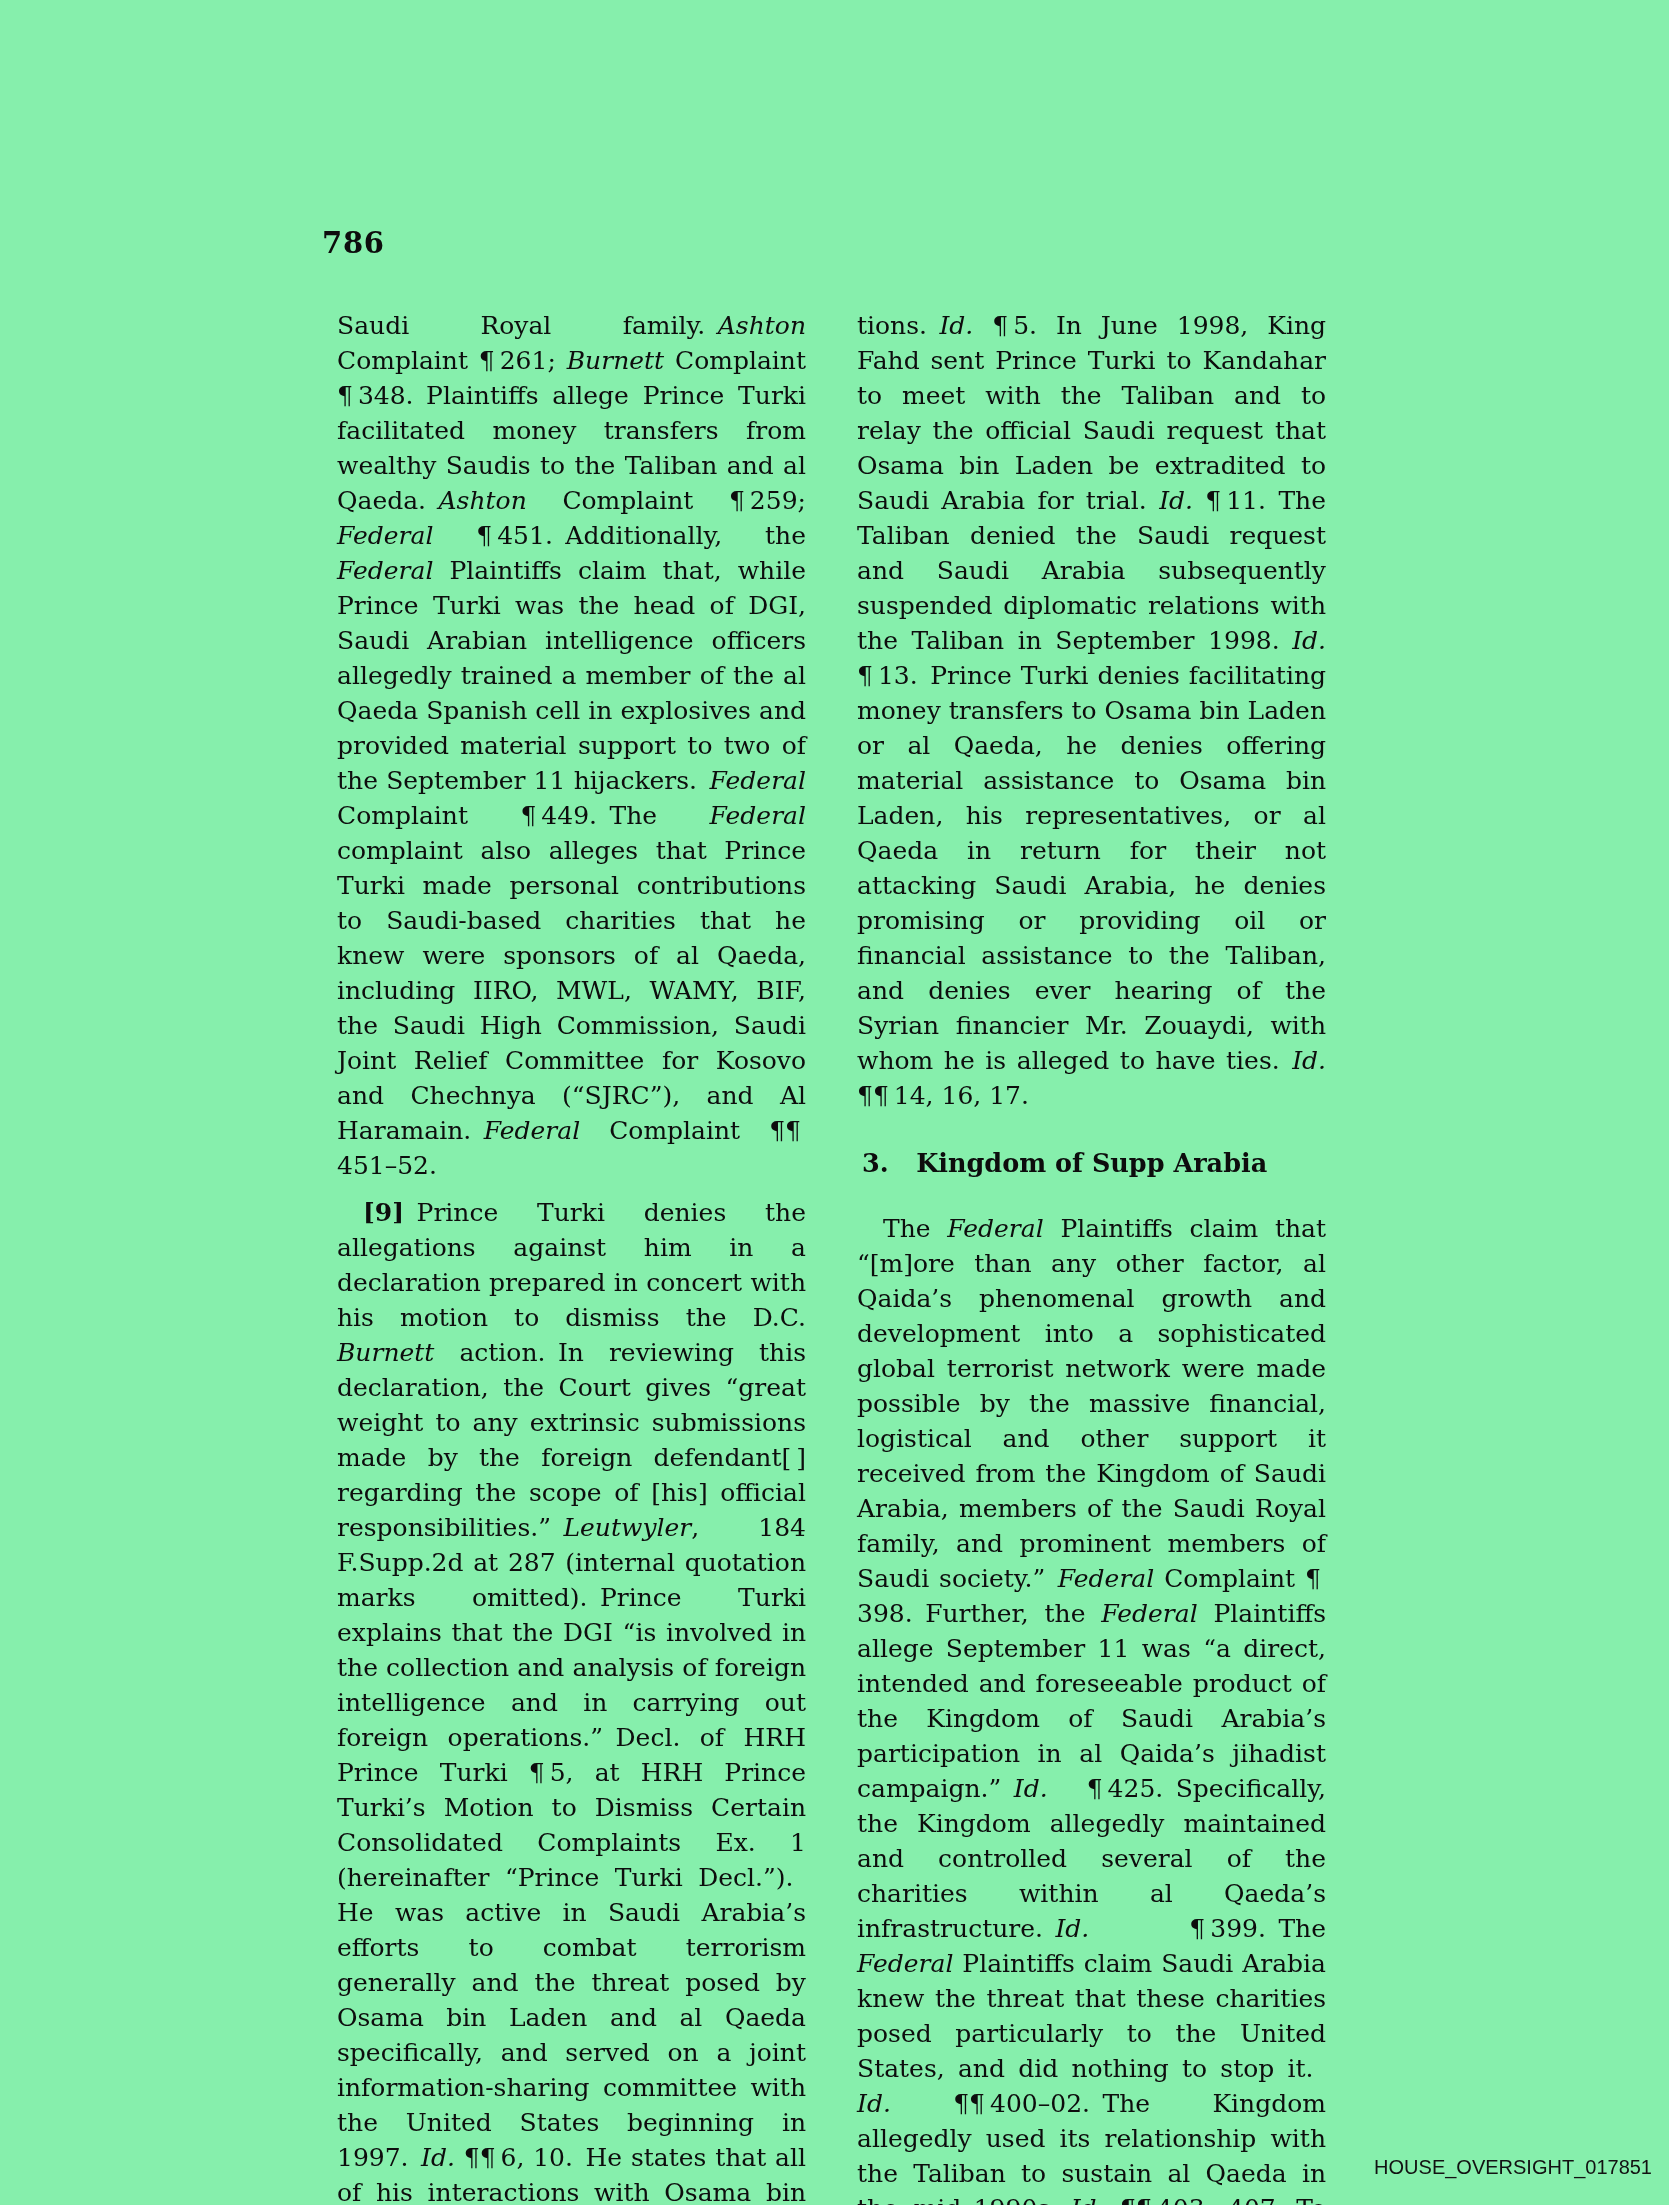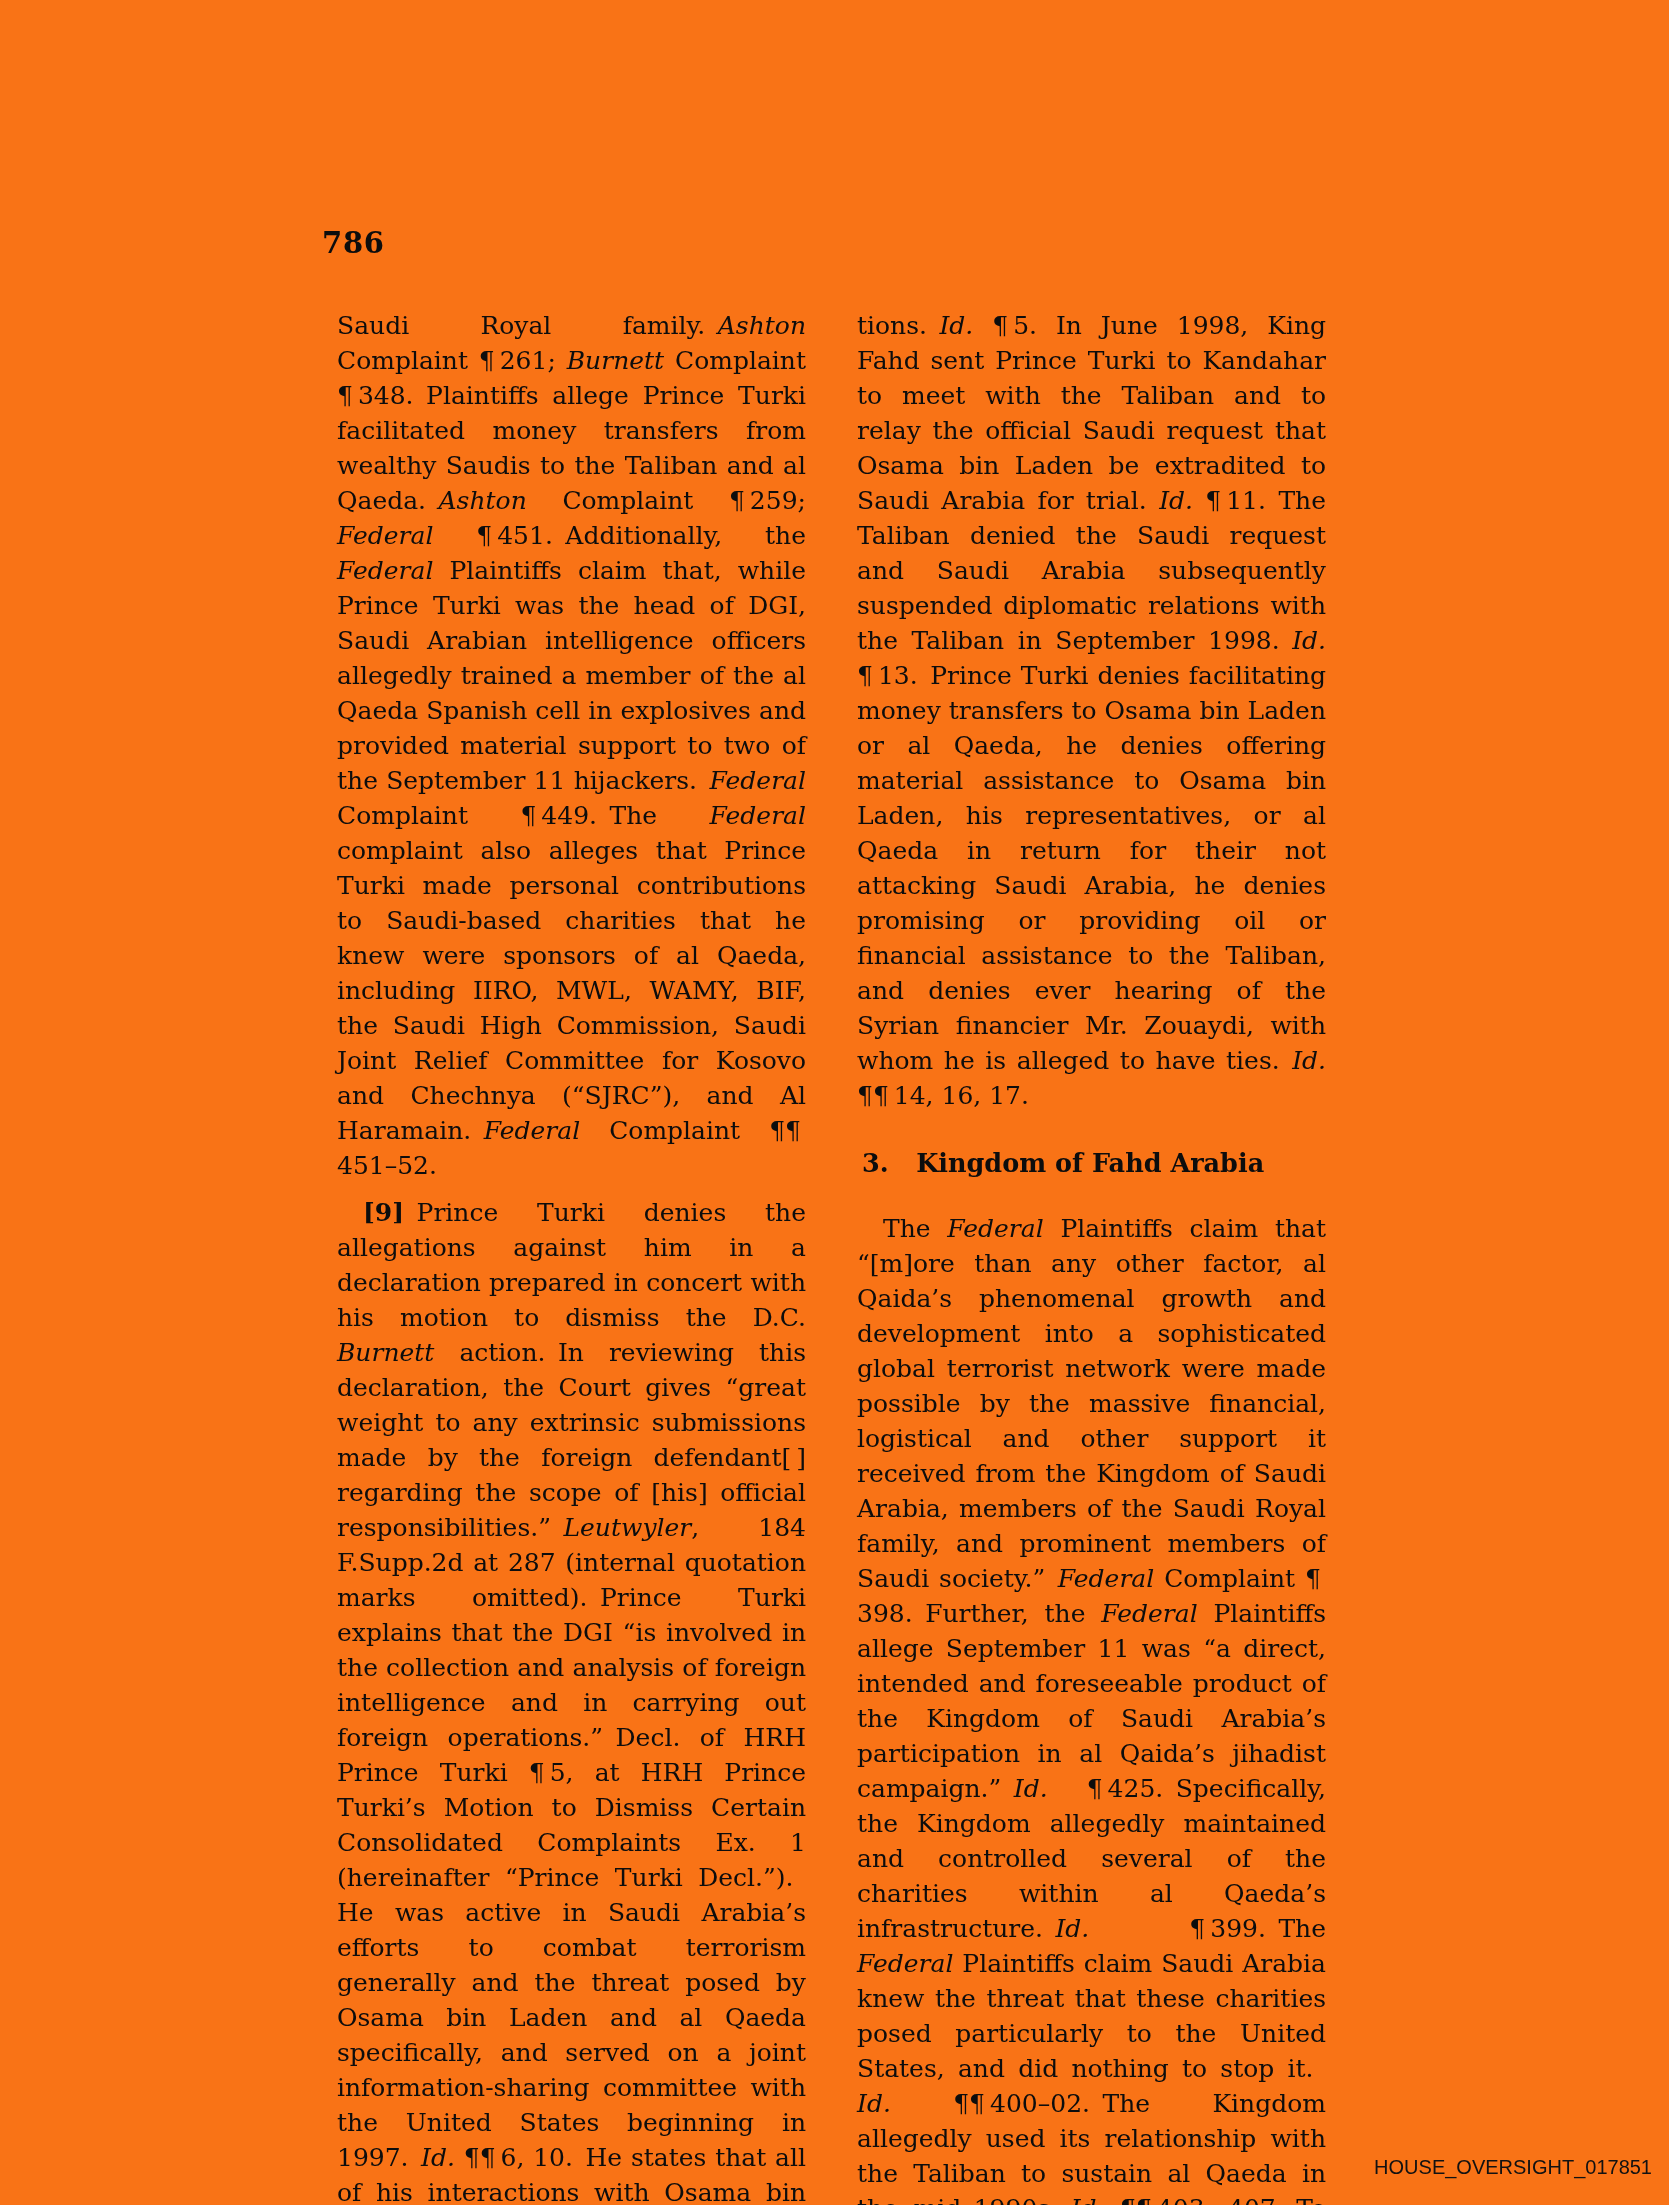--- a/index.html
+++ b/index.html
@@ -7,21 +7,21 @@
     padding: 0;
     width: 1669px;
     height: 2205px;
     overflow: hidden;
     background: #ffffff;
   }
   .page {
     position: relative;
     width: 1669px;
     height: 2205px;
-    background: #f97316;
+    background: #86efac;
     font-family: "DejaVu Serif", "Liberation Serif", serif;
     color: #0d0d0d;
   }
   .page-number {
     position: absolute;
     left: 322px;
     top: 226px;
     font-size: 29px;
     font-weight: bold;
     letter-spacing: 0.7px;
@@ -83,20 +83,20 @@
   <div class="page-number">786</div>
 
 
   <div class="column column-left">
       <p class="para"><span>Saudi Royal family. </span><span class="i">Ashton</span><span> Complaint ¶ 261; </span><span class="i">Burnett</span><span> Complaint ¶ 348. Plaintiffs allege Prince Turki facilitated money transfers from wealthy Saudis to the Taliban and al Qaeda. </span><span class="i">Ashton</span><span> Complaint ¶ 259; </span><span class="i">Federal</span><span> ¶ 451. Additionally, the </span><span class="i">Federal</span><span> Plaintiffs claim that, while Prince Turki was the head of DGI, Saudi Arabian intelligence officers allegedly trained a member of the al Qaeda Spanish cell in explosives and provided material support to two of the September 11 hijackers. </span><span class="i">Federal</span><span> Complaint ¶ 449. The </span><span class="i">Federal</span><span> complaint also alleges that Prince Turki made personal contributions to Saudi-based charities that he knew were sponsors of al Qaeda, including IIRO, MWL, WAMY, BIF, the Saudi High Commission, Saudi Joint Relief Committee for Kosovo and Chechnya (“SJRC”), and Al Haramain. </span><span class="i">Federal</span><span> Complaint ¶¶ 451–52.</span></p>
       <p class="para indent"><span class="b">[9]</span><span> Prince Turki denies the allegations against him in a declaration prepared in concert with his motion to dismiss the D.C. </span><span class="i">Burnett</span><span> action. In reviewing this declaration, the Court gives “great weight to any extrinsic submissions made by the foreign defendant[ ] regarding the scope of [his] official responsibilities.” </span><span class="i">Leutwyler</span><span>, 184 F.Supp.2d at 287 (internal quotation marks omitted). Prince Turki explains that the DGI “is involved in the collection and analysis of foreign intelligence and in carrying out foreign operations.” Decl. of HRH Prince Turki ¶ 5, at HRH Prince Turki’s Motion to Dismiss Certain Consolidated Complaints Ex. 1 (hereinafter “Prince Turki Decl.”). He was active in Saudi Arabia’s efforts to combat terrorism generally and the threat posed by Osama bin Laden and al Qaeda specifically, and served on a joint information-sharing committee with the United States beginning in 1997. </span><span class="i">Id.</span><span> ¶¶ 6, 10. He states that all of his interactions with Osama bin Laden and the Taliban were part of his official func-</span></p>
     </div>
 
   <div class="column column-right">
       <p class="para"><span>tions. </span><span class="i">Id.</span><span> ¶ 5. In June 1998, King Fahd sent Prince Turki to Kandahar to meet with the Taliban and to relay the official Saudi request that Osama bin Laden be extradited to Saudi Arabia for trial. </span><span class="i">Id.</span><span> ¶ 11. The Taliban denied the Saudi request and Saudi Arabia subsequently suspended diplomatic relations with the Taliban in September 1998. </span><span class="i">Id.</span><span> ¶ 13. Prince Turki denies facilitating money transfers to Osama bin Laden or al Qaeda, he denies offering material assistance to Osama bin Laden, his representatives, or al Qaeda in return for their not attacking Saudi Arabia, he denies promising or providing oil or financial assistance to the Taliban, and denies ever hearing of the Syrian financier Mr. Zouaydi, with whom he is alleged to have ties. </span><span class="i">Id.</span><span> ¶¶ 14, 16, 17.</span></p>
-      <div class="col-heading"><span class="num">3.</span><span>Kingdom of Fahd Arabia</span></div>
+      <div class="col-heading"><span class="num">3.</span><span>Kingdom of Supp Arabia</span></div>
       <p class="para indent"><span>The </span><span class="i">Federal</span><span> Plaintiffs claim that “[m]ore than any other factor, al Qaida’s phenomenal growth and development into a sophisticated global terrorist network were made possible by the massive financial, logistical and other support it received from the Kingdom of Saudi Arabia, members of the Saudi Royal family, and prominent members of Saudi society.” </span><span class="i">Federal</span><span> Complaint ¶ 398. Further, the </span><span class="i">Federal</span><span> Plaintiffs allege September 11 was “a direct, intended and foreseeable product of the Kingdom of Saudi Arabia’s participation in al Qaida’s jihadist campaign.” </span><span class="i">Id.</span><span> ¶ 425. Specifically, the Kingdom allegedly maintained and controlled several of the charities within al Qaeda’s infrastructure. </span><span class="i">Id.</span><span> ¶ 399. The </span><span class="i">Federal</span><span> Plaintiffs claim Saudi Arabia knew the threat that these charities posed particularly to the United States, and did nothing to stop it. </span><span class="i">Id.</span><span> ¶¶ 400–02. The Kingdom allegedly used its relationship with the Taliban to sustain al Qaeda in the mid–1990s. </span><span class="i">Id.</span><span> ¶¶ 403, 407. To the extent the </span><span class="i">Federal</span><span> Plaintiffs rely on actions by members of the Saudi Royal family as allegations against the Kingdom, they</span></p>
     </div>
 
   <div class="watermark">HOUSE_OVERSIGHT_017851</div>
 
 </div>
 
 
 </body></html>

